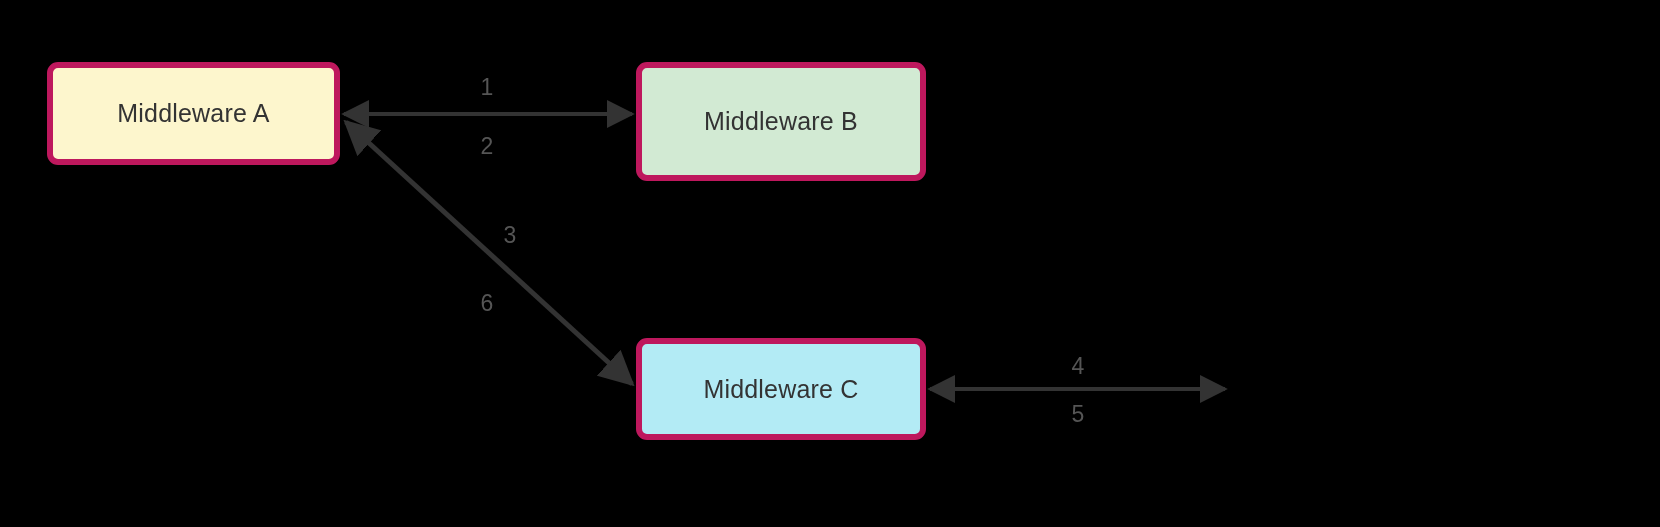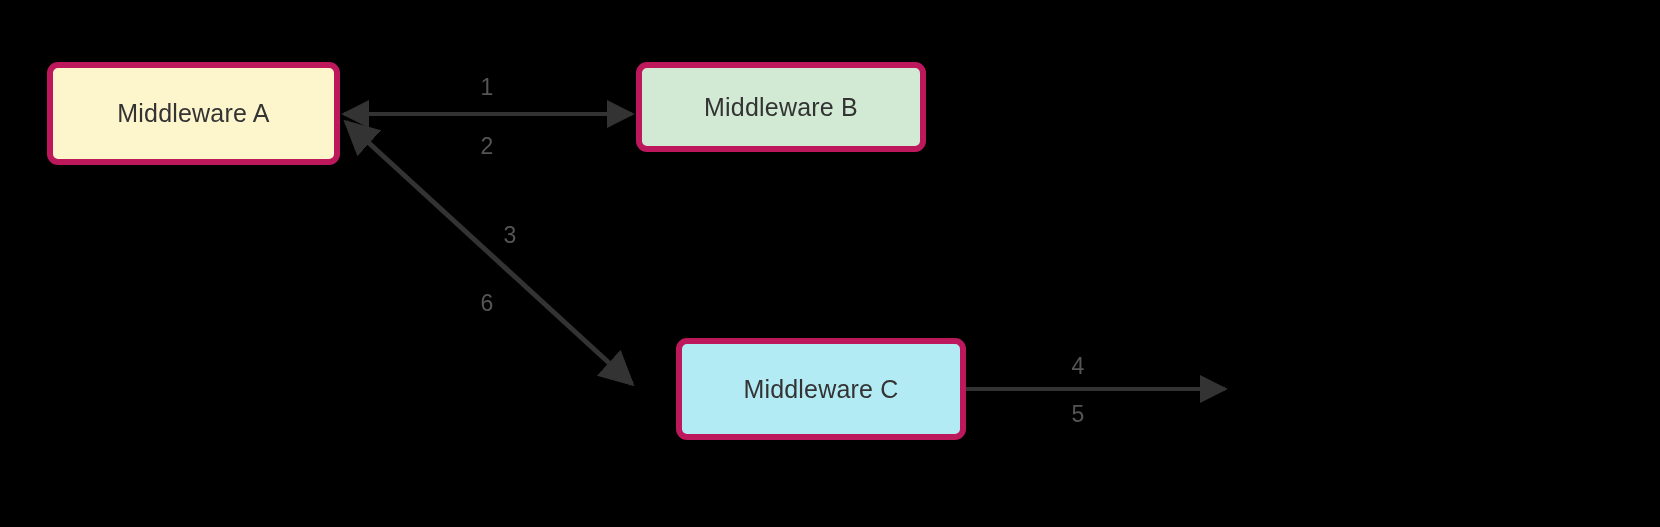--- a/index.html
+++ b/index.html
@@ -70,25 +70,25 @@
 
     <line x1="346" y1="122" x2="632" y2="384" stroke="#333333" stroke-width="5" marker-start="url(#arrow-start)" marker-end="url(#arrow-end)"></line>
 
     <line x1="930" y1="389" x2="1225" y2="389" stroke="#333333" stroke-width="4" marker-start="url(#arrow-start)" marker-end="url(#arrow-end)"></line>
   </svg>
 
   <div class="node" style="left:47px; top:62px; width:293px; height:103px; background:#fdf6cd;">
     <span class="node-label">Middleware A</span>
   </div>
 
-  <div class="node" style="left:636px; top:62px; width:290px; height:90px; background:#d2ead3;">
+  <div class="node" style="left:636px; top:62px; width:290px; height:119px; background:#d2ead3;">
     <span class="node-label">Middleware B</span>
   </div>
 
-  <div class="node" style="left:636px; top:338px; width:290px; height:102px; background:#b3ebf5;margin-left:40px;">
+  <div class="node" style="left:636px; top:338px; width:290px; height:102px; background:#b3ebf5;">
     <span class="node-label">Middleware C</span>
   </div>
 
 
   <div class="edge-label" style="left:472px; top:74px; width:30px;">1</div>
 
   <div class="edge-label" style="left:472px; top:133px; width:30px;">2</div>
 
   <div class="edge-label" style="left:495px; top:222px; width:30px;">3</div>
 

